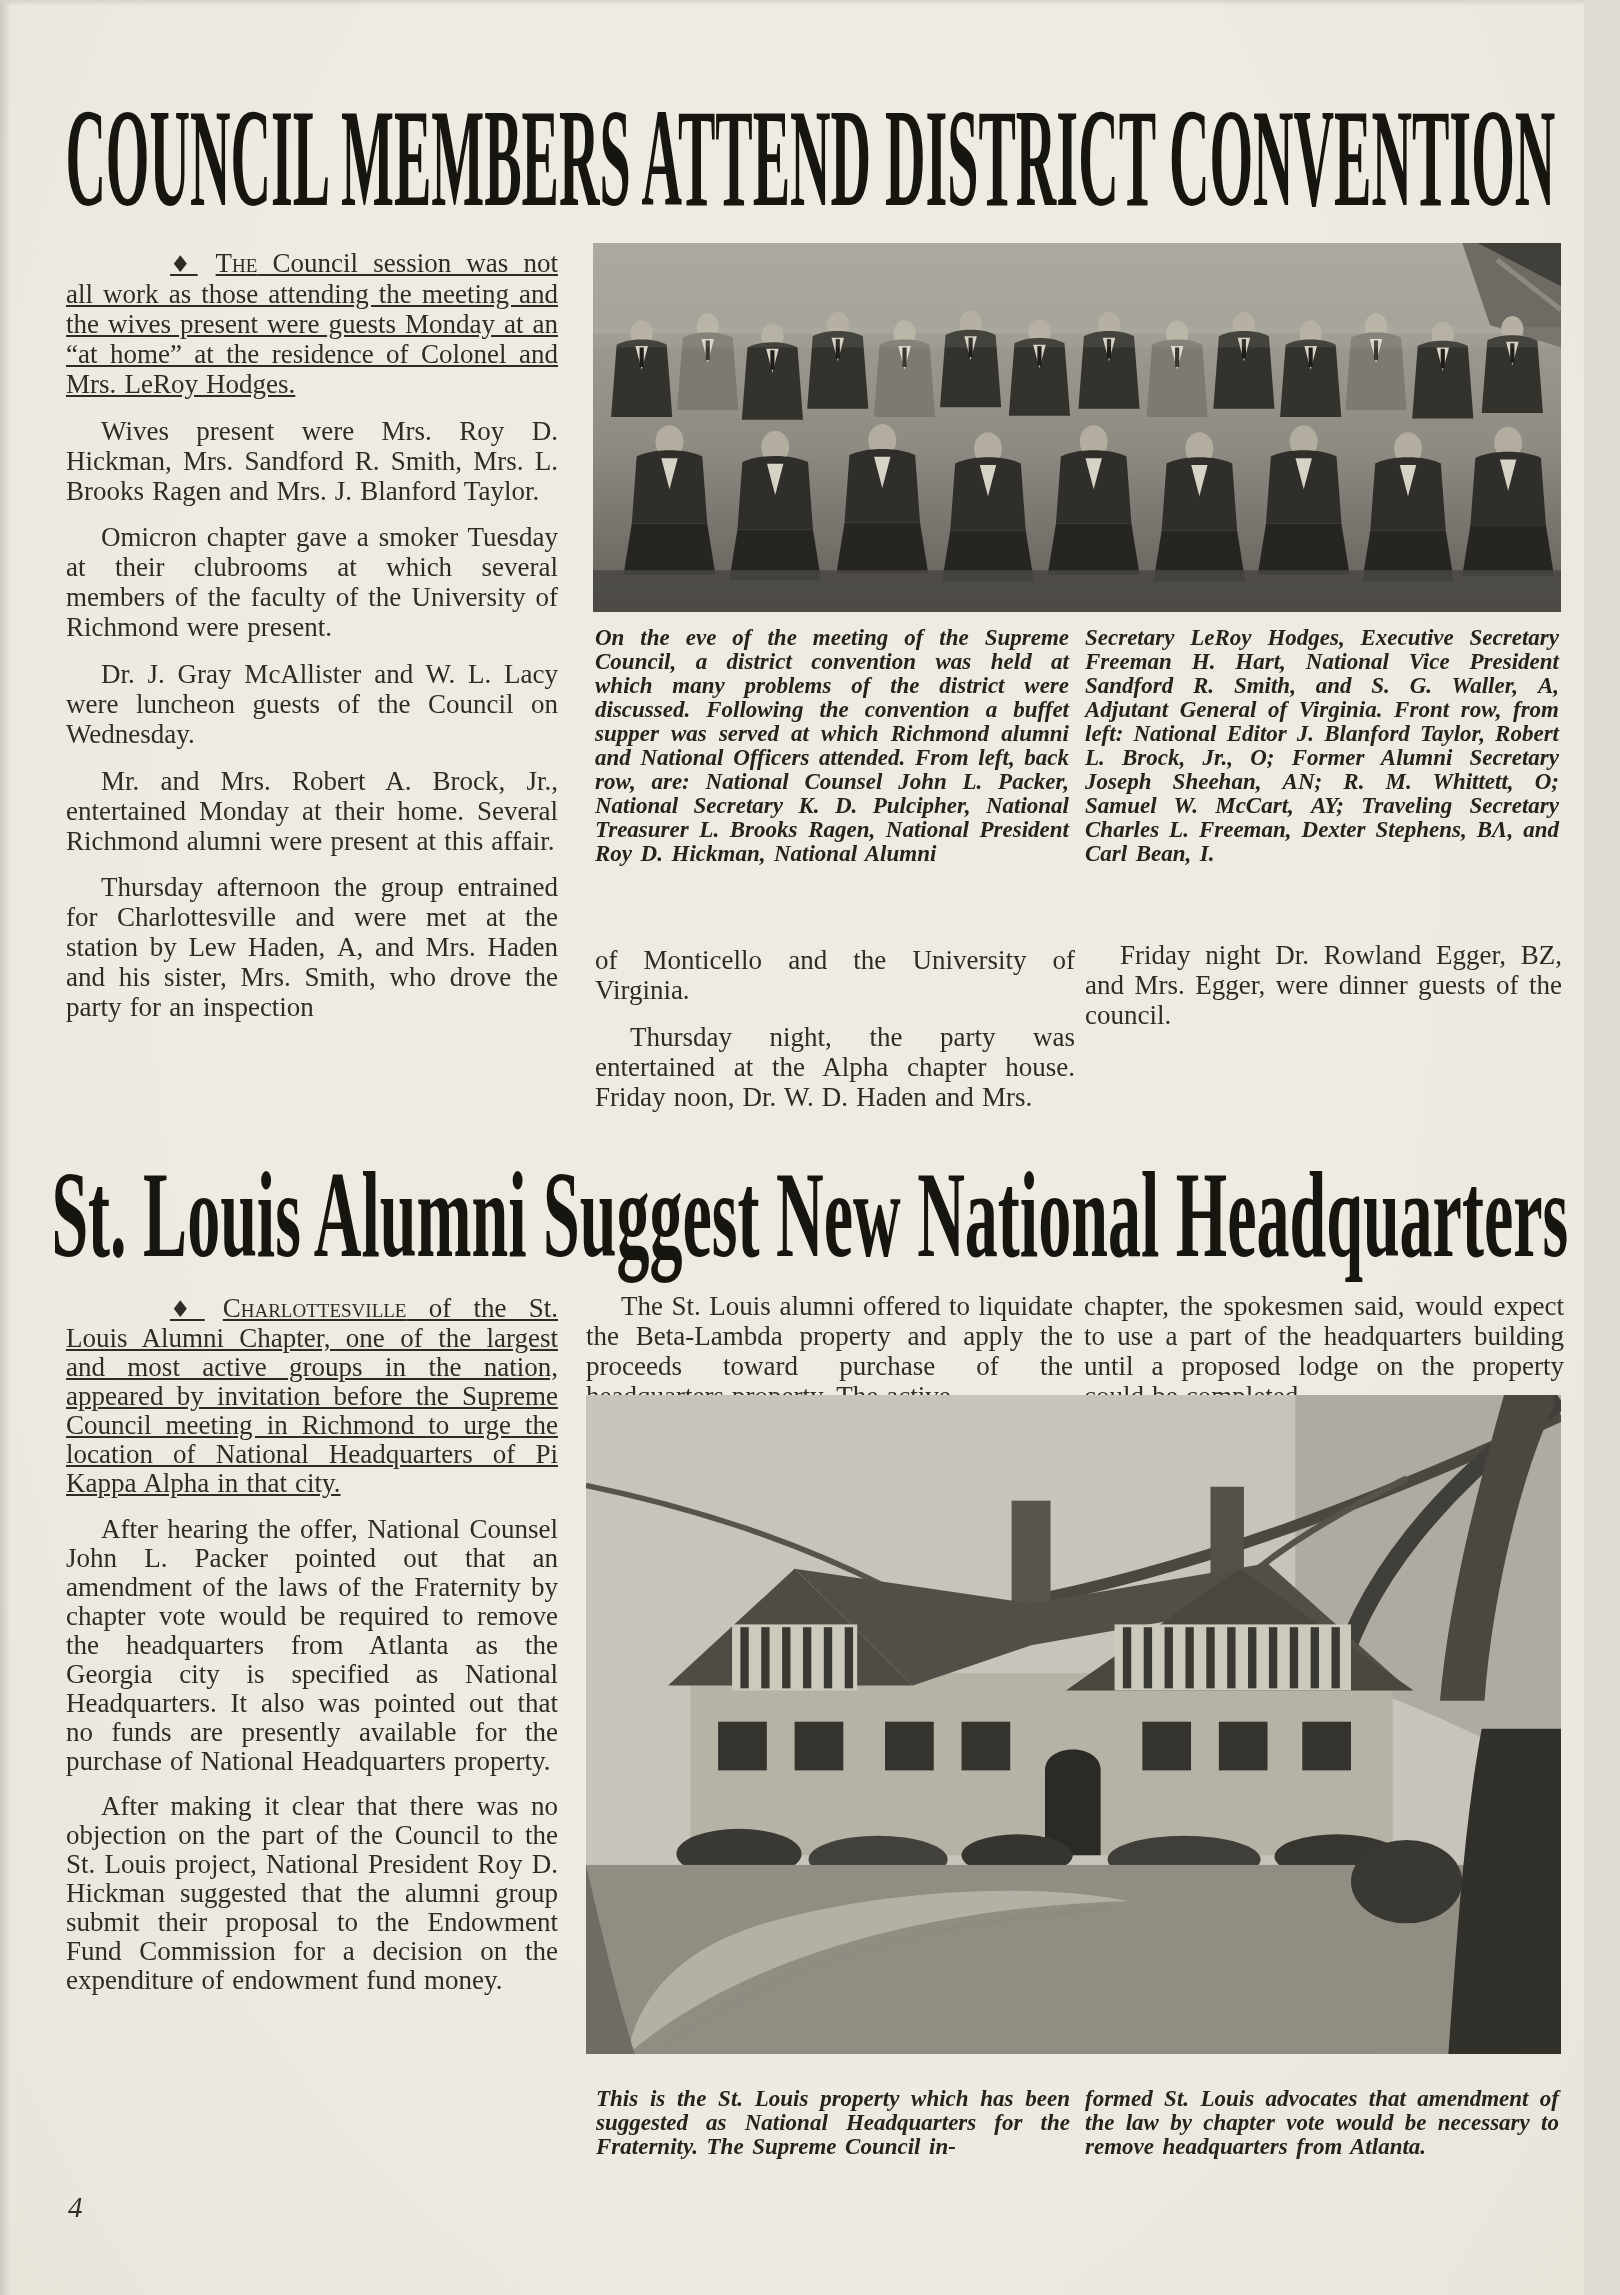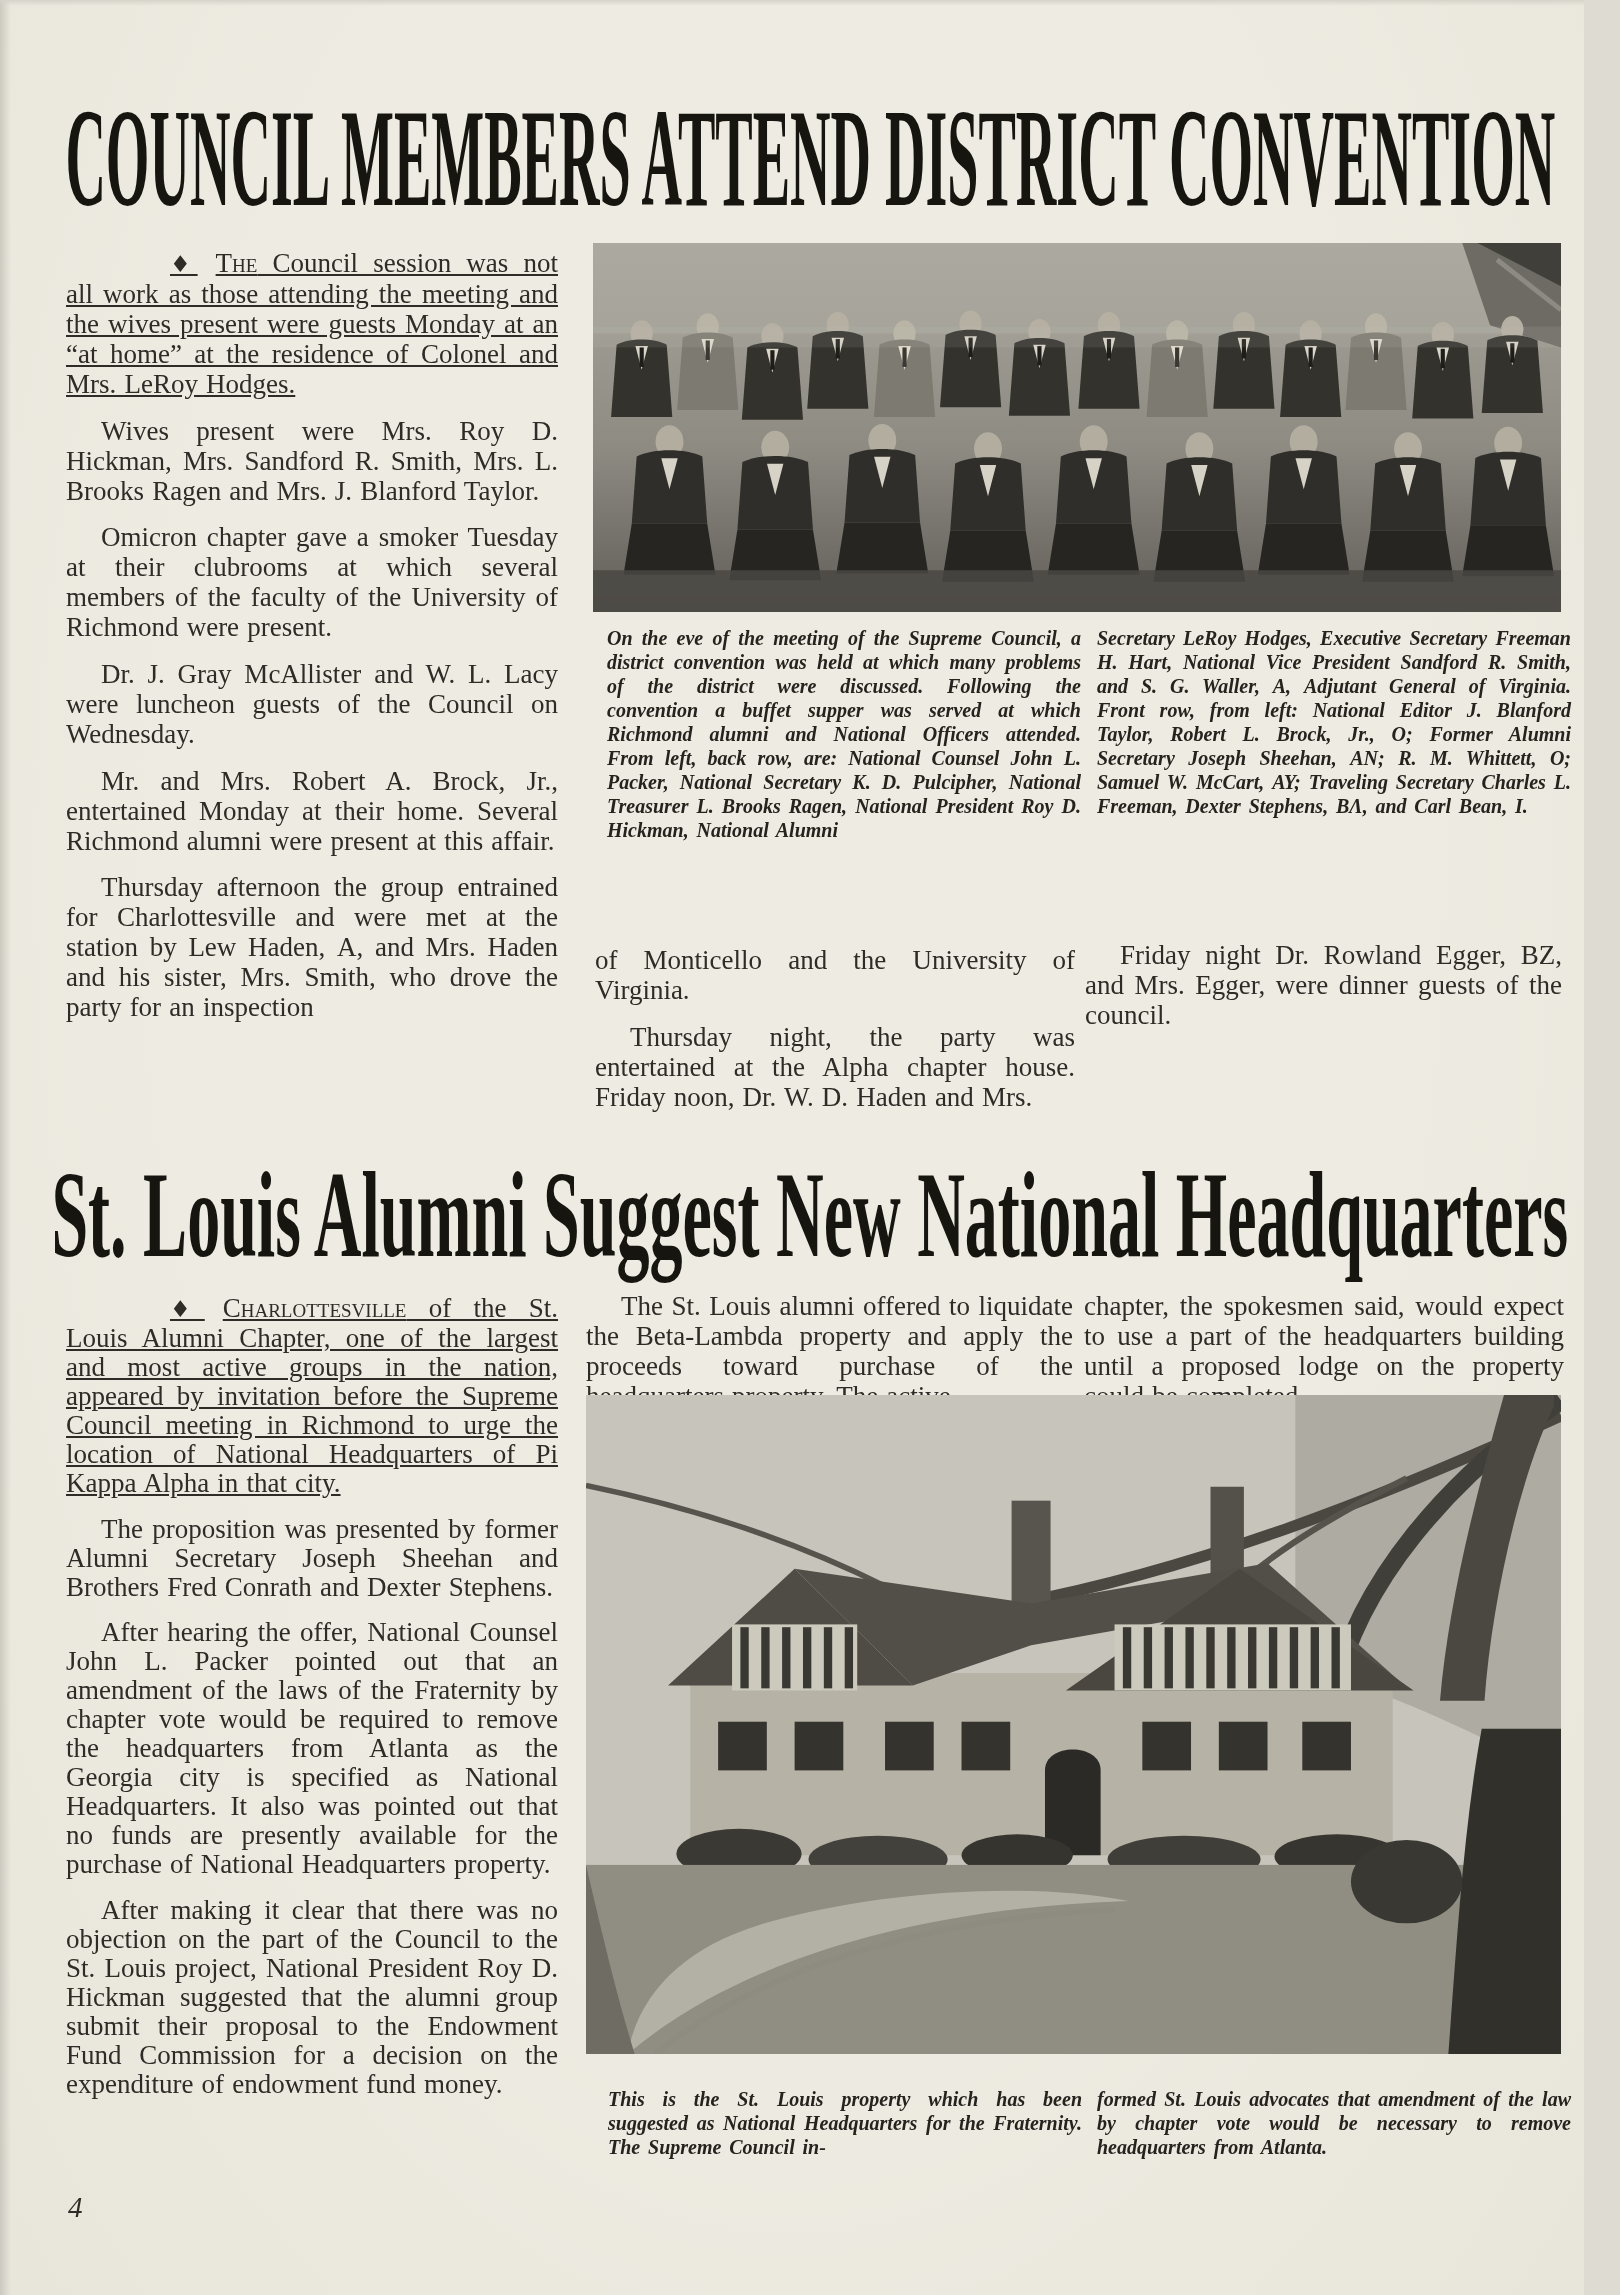--- a/index.html
+++ b/index.html
@@ -14,22 +14,22 @@
     background:linear-gradient(180deg,#d6d3ca,rgba(236,233,224,0));}
   .hl{position:absolute;}
   .hl text{font-family:"Liberation Serif", serif;font-weight:bold;fill:#17150f;}
   .col{position:absolute;width:492px;text-align:justify;
     font-size:27px;line-height:30px;word-spacing:1.4px;}
   .col p{margin:0 0 16.7px 0;text-indent:35px;}
   .col p.opener{text-indent:104px;text-decoration:underline;}
   .bullet{font-family:"DejaVu Sans", sans-serif;font-size:23px;margin-right:18px;}
   .sc{font-variant:small-caps;}
   .caption{position:absolute;width:474px;text-align:justify;
-    font-weight:bold;font-style:italic;font-size:20px;line-height:24px;
-    word-spacing:2.8px;color:#26231e;margin-left:12px;}
+    font-weight:bold;font-style:italic;font-size:23px;line-height:24px;
+    word-spacing:2.8px;color:#26231e;}
   .photo{position:absolute;overflow:hidden;background:#8e8b83;}
   .photo svg{display:block;width:100%;height:100%;}
   .pagenum{position:absolute;left:68px;top:2191px;font-size:29px;font-style:italic;}
   
   .hl1{left:64px;top:109px;width:1494px;height:106px;}
   .a1c1{left:66px;top:248px;}
   .photo1{left:593px;top:243px;width:968px;height:369px;}
   .capA{left:595px;top:626px;}
   .capB{left:1085px;top:626px;}
   .a1mid{left:595px;top:945px;width:480px;}
@@ -132,21 +132,20 @@
   <div class="col a1right">
     <p>Friday night Dr. Rowland Egger, ΒΖ, and Mrs. Egger, were dinner guests of the council.</p>
   </div>
 
   <svg class="hl hl2" viewBox="0 0 2186 192">
     <text x="2" y="142" font-size="178" textLength="2180" lengthAdjust="spacingAndGlyphs">St. Louis Alumni Suggest New National Headquarters</text>
   </svg>
 
   <div class="col a2c1" style="line-height:29px;">
     <p class="opener"><span class="bullet">♦</span><span class="sc">Charlottesville</span><span> of the St. Louis Alumni Chapter, one of the largest and most active groups in the nation, appeared by invitation before the Supreme Council meeting in Richmond to urge the location of National Headquarters of Pi Kappa Alpha in that city.</span></p>
-    <p>The proposition was presented by former Alumni Secretary Joseph Sheehan and Brothers Fred Conrath and Dexter Stephens.</p>
     <p>After hearing the offer, National Counsel John L. Packer pointed out that an amendment of the laws of the Fraternity by chapter vote would be required to remove the headquarters from Atlanta as the Georgia city is specified as National Headquarters. It also was pointed out that no funds are presently available for the purchase of National Headquarters property.</p>
     <p>After making it clear that there was no objection on the part of the Council to the St. Louis project, National President Roy D. Hickman suggested that the alumni group submit their proposal to the Endowment Fund Commission for a decision on the expenditure of endowment fund money.</p>
   </div>
 
   <div class="col a2mid">
     <p>The St. Louis alumni offered to liquidate the Beta-Lambda property and apply the proceeds toward purchase of the headquarters property. The active</p>
   </div>
   <div class="col a2right">
     <p style="text-indent:0">chapter, the spokesmen said, would expect to use a part of the headquarters building until a proposed lodge on the property could be completed.</p>
   </div>

